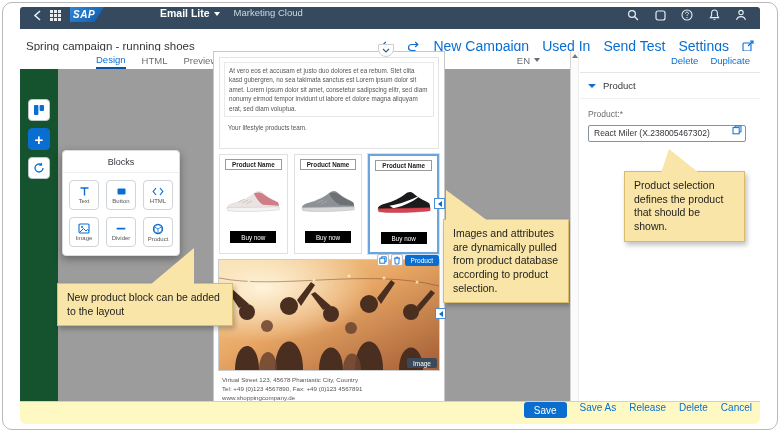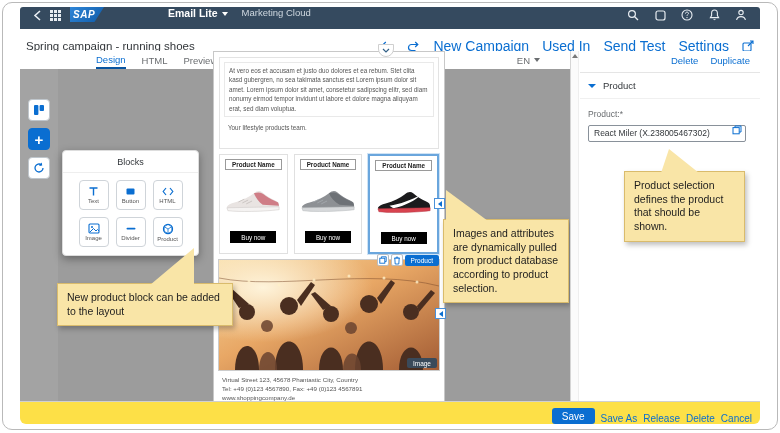--- a/index.html
+++ b/index.html
@@ -4,54 +4,54 @@
 <style>
   * { margin:0; padding:0; box-sizing:border-box; }
   html,body { width:780px; height:433px; background:#fff; font-family:"Liberation Sans", sans-serif; }
   .frame { position:absolute; left:2px; top:2px; right:2px; bottom:3px; border:1px solid #b9b9b9; border-radius:10px; background:#fff; overflow:hidden; }
   .app { position:absolute; left:17px; right:17px; top:4px; bottom:5px; }
 
   
   .shellbar { position:absolute; left:0; right:0; top:0; height:22px; background:#354a5f; color:#fff; display:flex; border-radius:3px 3px 0 0; }
   .shellbar .ico { width:18px; height:16px; display:inline-flex; align-items:center; justify-content:center; color:#e8edf2; }
   .sap-logo { width:34px; height:15px; margin:0 8px 0 6px; background:linear-gradient(135deg,#2f86d8,#0f5ba8); clip-path:polygon(0 0,100% 0,72% 100%,0 100%); color:#fff; font-weight:bold; font-style:italic; font-size:10px; display:flex; align-items:center; padding-left:3px; letter-spacing:.5px; }
-  .shell-app { font-size:10.5px; font-weight:bold; margin-left:8px;padding-left:48px; }
+  .shell-app { font-size:10.5px; font-weight:bold; margin-left:0;padding-left:48px; }
   .shell-suite { font-size:9.5px; color:#cfd8e0; margin-left:14px; }
   .chev { display:inline-block; width:0; height:0; border-left:3px solid transparent; border-right:3px solid transparent; border-top:4px solid currentColor; margin-left:4px; vertical-align:middle; }
   .shell-right { margin-left:auto; display:flex; gap:9px; padding-right:10px; }
 
   
   .header { position:absolute; left:0; right:0; top:22px; height:34px; background:#fff; border-bottom:1px solid #d9d9d9; display:flex; align-items:center; }
   .page-title { font-size:11.5px; color:#32363a; padding-left:6px; }
   .header-actions { margin-left:auto; display:flex; align-items:center; gap:13px; padding-right:6px; font-size:14px; color:#0a6ed1; }
   .header-actions .ico { color:#0a6ed1; display:inline-flex; }
   .collapse-pill { position:absolute; left:358px; top:37px; width:16px; height:13px; background:#fff; border:1px solid #cfcfcf; border-radius:0 0 8px 8px; display:flex; align-items:center; justify-content:center; z-index:9; }
 
   
   .main { position:absolute; left:0; right:0; top:44px; bottom:23px; display:flex; }
-  .editor { position:relative; width:550px; background:#a3a3a3; overflow:hidden; }
+  .editor { position:relative; width:550px; background:#14532d; overflow:hidden; }
   .panel { position:relative; flex:1; background:#fff; border-left:1px solid #d5d5d5; }
 
   
   .tabs { position:absolute; left:0; right:0; top:0; height:18px; background:#fff; display:flex; align-items:center; gap:16px; padding-left:76px; font-size:9.5px; color:#6a6d70; }
   .tab { height:18px; display:flex; align-items:center; cursor:pointer; }
   .tab.active { color:#0a6ed1; border-bottom:2px solid #0854a0; }
   .lang { margin-left:auto; padding-right:30px; color:#6a6d70; display:flex; align-items:center; }
   .lang .chev{ border-top-color:#6a6d70; }
 
   
   .workspace { position:absolute; left:38px; right:0; top:18px; bottom:0; background:#9c9c9c; }
 
   
   .side-tools { position:absolute; left:8px; top:48px; display:flex; flex-direction:column; gap:7px; z-index:8; }
   .tool-btn { width:22px; height:22px; background:#fff; border:1px solid #bfc6cc; border-radius:4px; display:flex; align-items:center; justify-content:center; color:#0a6ed1; }
   .tool-btn.primary { background:#0a6ed1; border-color:#0a6ed1; color:#fff; font-size:15px; font-weight:bold; }
 
   
-  .palette { position:absolute; left:42px; top:99px; width:137px; background:#fff; border:1px solid #ddd; border-radius:4px; box-shadow:0 3px 8px rgba(0,0,0,.35); z-index:7; padding-bottom:8px; }
+  .palette { position:absolute; left:42px; top:99px; width:118px; background:#fff; border:1px solid #ddd; border-radius:4px; box-shadow:0 3px 8px rgba(0,0,0,.35); z-index:7; padding-bottom:8px; }
   .palette-title { text-align:center; font-size:9px; color:#32363a; padding:6px 0 5px; border-bottom:1px solid #eee; margin-bottom:7px; }
   .palette-grid { display:grid; grid-template-columns:repeat(3,30px); gap:7px; justify-content:center; }
   .ptile { width:30px; height:30px; border:1px solid #cfd4d9; border-radius:4px; display:flex; flex-direction:column; align-items:center; justify-content:center; gap:1px; color:#0a6ed1; }
   .ptile span { font-size:6px; color:#555; }
 
   
   .sheet { position:absolute; left:193px; top:0; width:232px; height:352px; background:#fff; border:1px solid #c8c8c8; z-index:2; }
   .textblock { position:absolute; left:5px; right:5px; top:5px; height:92px; border:1px solid #e3e3e3; padding:4px; }
   .textblock .inner { border:1px solid #e9e9e9; padding:3px 4px; font-size:6.3px; line-height:1.5; color:#555; }
   .signoff { font-size:6.3px; color:#555; margin-top:7px; padding-left:4px; }
@@ -85,21 +85,21 @@
   .panel-title { font-size:11px; color:#32363a; padding:12px 0 0 8px; }
   .panel-actions { display:flex; justify-content:flex-end; gap:12px; font-size:9.5px; color:#0a6ed1; padding:4px 10px 6px 0; border-bottom:1px solid #e5e5e5; }
   .section-hdr { display:flex; align-items:center; gap:7px; font-size:9.5px; color:#32363a; padding:7px 0 7px 8px; border-bottom:1px solid #f0f0f0; }
   .sec-chev { width:0; height:0; border-left:4px solid transparent; border-right:4px solid transparent; border-top:4px solid #0a6ed1; }
   .fld-label { font-size:8.5px; color:#6a6d70; padding:10px 0 3px 8px; }
   .fld-wrap { position:relative; margin:0 14px 0 8px; }
   .fld-wrap input { width:100%; height:17px; border:1px solid #89919a; border-radius:2px; font-size:8.5px; color:#32363a; padding:0 16px 0 5px; font-family:"Liberation Sans",sans-serif; background:#fff; }
   .vh-ico { position:absolute; right:4px; top:3px; color:#0a6ed1; }
 
   
-  .footerbar { position:absolute; left:0; right:0; bottom:0; height:23px; background:#fde047; border-top:1px solid #d0d0d0; display:flex; align-items:flex-end; justify-content:flex-end; gap:6px; padding-right:8px; font-size:10px; color:#0a6ed1; border-radius:0 0 6px 6px; }
+  .footerbar { position:absolute; left:0; right:0; bottom:0; height:23px; background:#fef9c3; border-top:1px solid #d0d0d0; display:flex; align-items:flex-start; justify-content:flex-end; gap:13px; padding-right:8px; font-size:10px; color:#0a6ed1; border-radius:0 0 6px 6px; }
   .btn-primary { background:#0a6ed1; color:#fff; border-radius:3px; padding:2.5px 10px; font-size:10px; }
   .txt-btn { cursor:pointer; }
   svg { display:block; }
 </style>
 </head>
 <body>
 
 <div class="frame">
 <div class="app">
 

